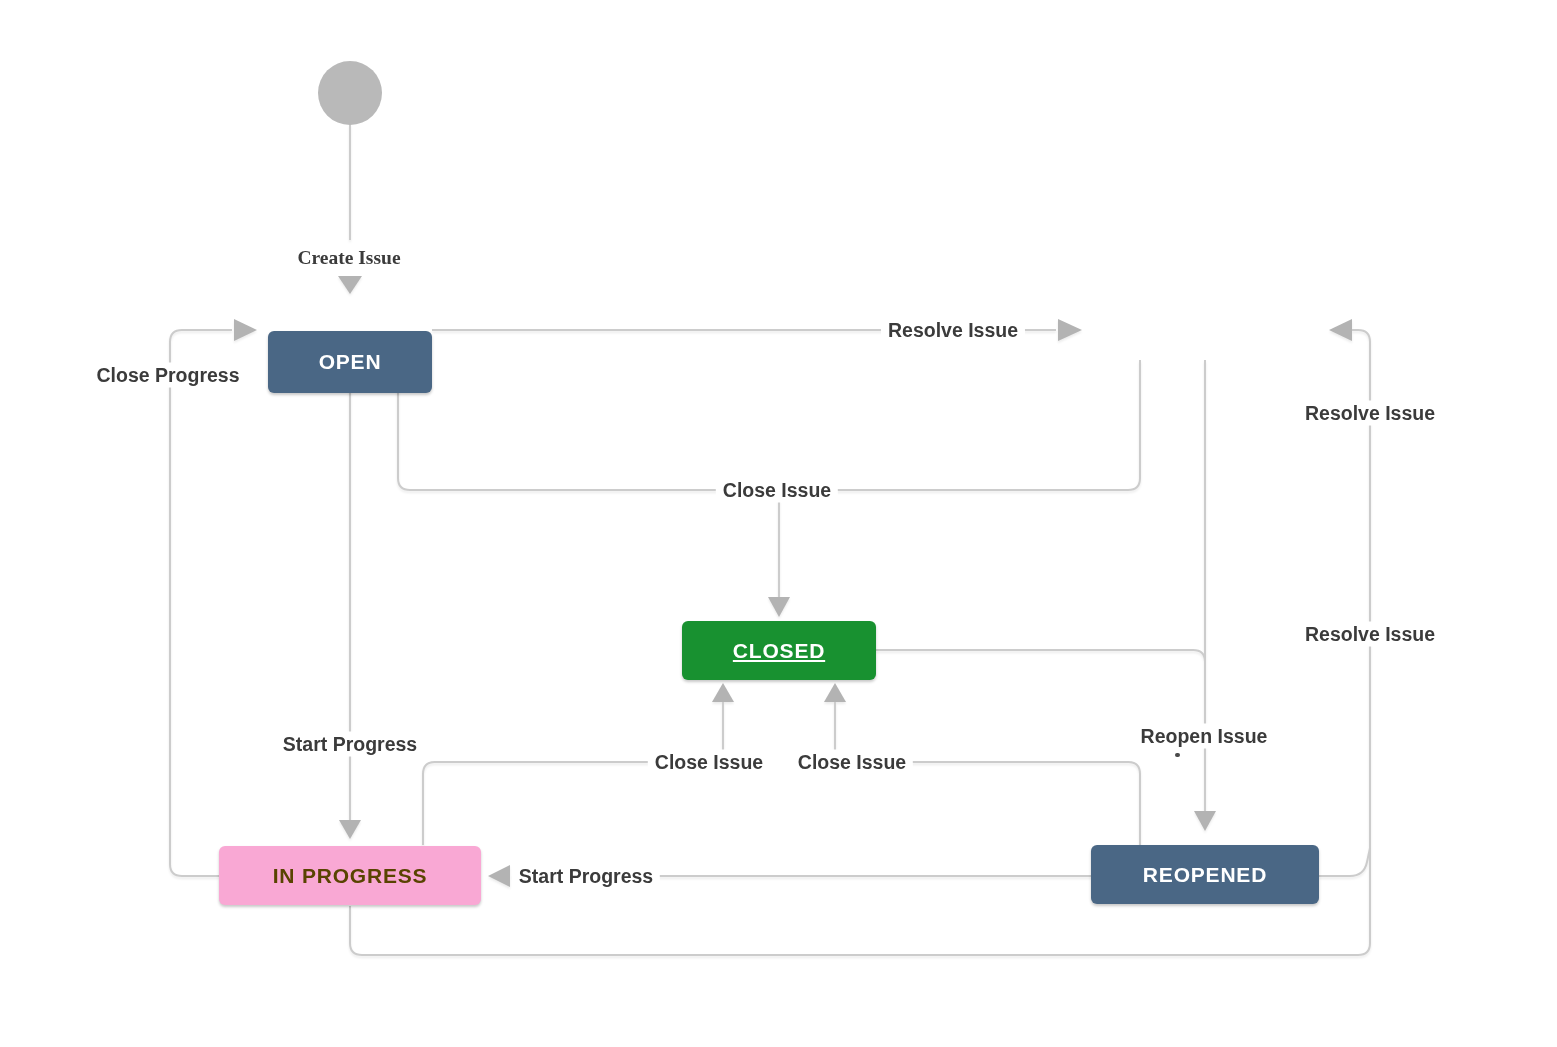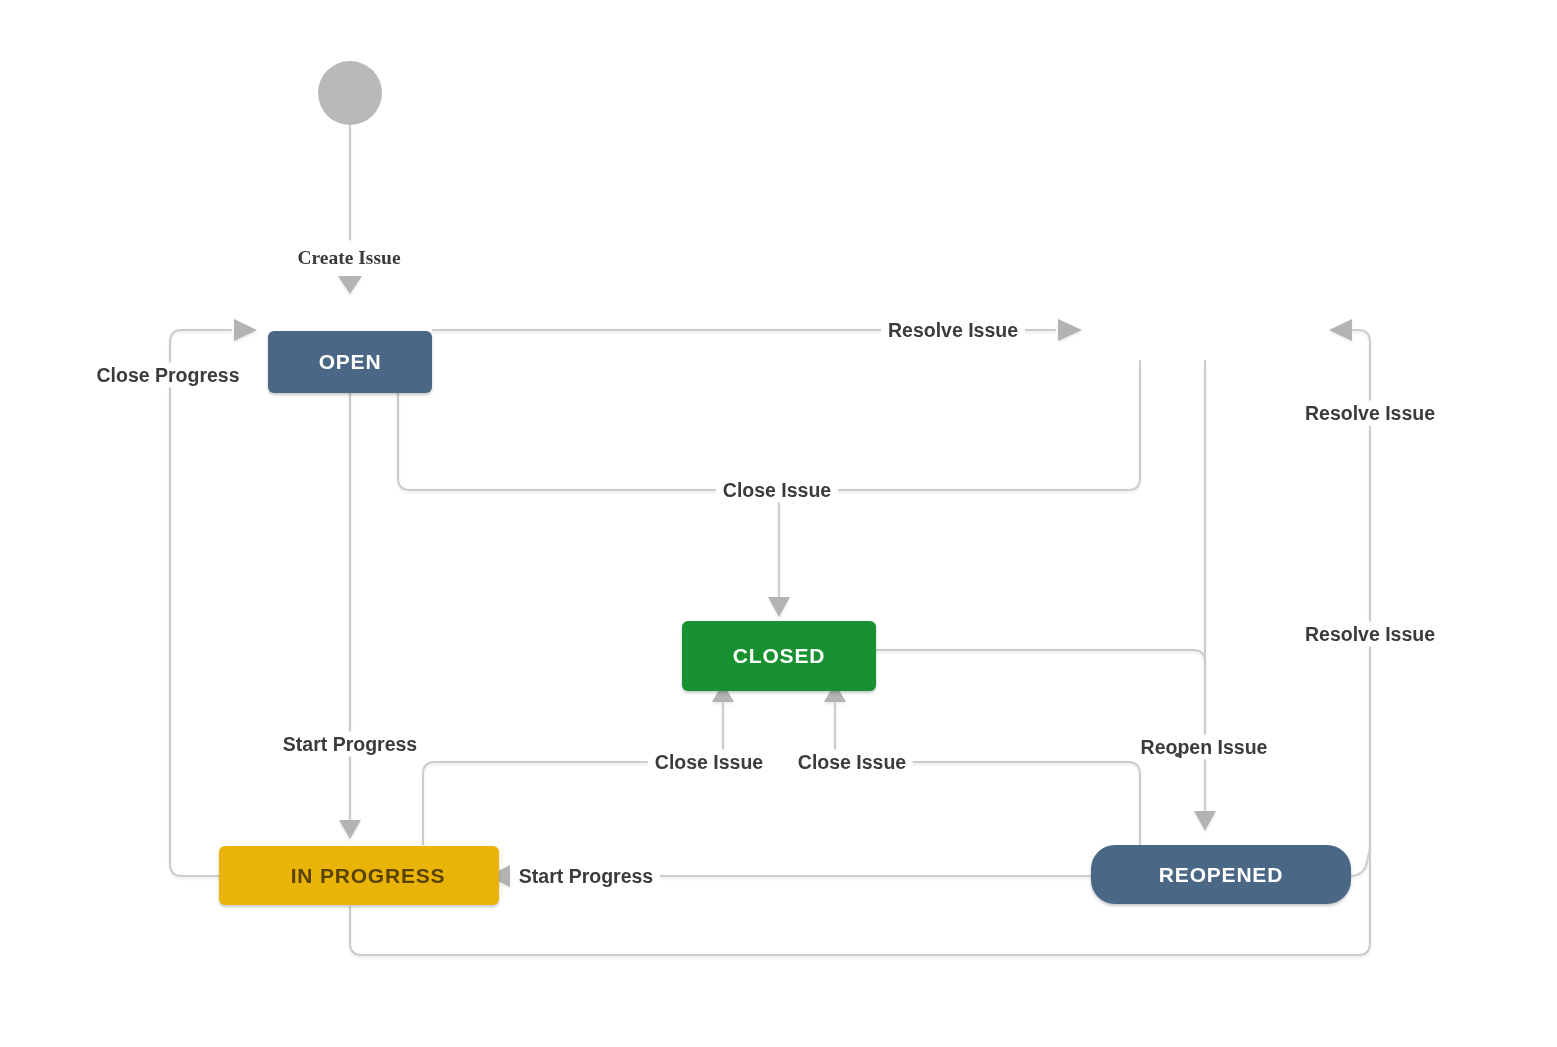--- a/index.html
+++ b/index.html
@@ -34,21 +34,21 @@
     justify-content: center;
     border-radius: 6px;
     font-weight: bold;
     font-size: 21px;
     letter-spacing: 0.8px;
     color: #ffffff;
     box-shadow: 0 2px 3px rgba(0,0,0,0.22);
   }
   .node-blue   { background: #4a6785; }
   .node-green  { background: #189130; }
-  .node-yellow { background: #eab308; color: #594300; padding-left: 18px; }
+  .node-yellow { background: #f9a8d4; color: #594300; }
   .start-circle {
     position: absolute;
     z-index: 2;
     width: 64px; height: 64px;
     border-radius: 50%;
     background: #b9b9b9;
   }
   .edge-label {
     position: absolute;
     z-index: 3;
@@ -130,41 +130,41 @@
       <path d="M1092,876 L512,876"></path>
       <polygon points="510,865 510,887 488,876"></polygon>
     </g>
   </svg>
 
   <div class="start-circle" style="left:318px; top:61px;"></div>
 
   <div class="node node-blue" style="left:268px; top:302px; width:164px; height:62px;margin-top:29px;">OPEN</div>
 
 
-  <div class="node node-green" style="left:682px; top:621px; width:194px; height:70px;">CLOSED</div>
+  <div class="node node-green" style="left:682px; top:621px; width:194px; height:59px;text-decoration:underline;">CLOSED</div>
 
   <div class="node node-yellow" style="left:219px; top:846px; width:262px; height:59px;">IN PROGRESS</div>
 
-  <div class="node node-blue" style="left:1091px; top:845px; width:260px; height:59px;border-radius:24px;">REOPENED</div>
+  <div class="node node-blue" style="left:1091px; top:845px; width:228px; height:59px;">REOPENED</div>
 
   <div class="edge-label" style="left:349px; top:258px;font-family:Liberation Serif, serif;">Create Issue</div>
 
   <div class="edge-label" style="left:953px; top:330px;">Resolve Issue</div>
 
   <div class="edge-label" style="left:168px; top:375px;">Close Progress</div>
 
   <div class="edge-label" style="left:777px; top:490px;">Close Issue</div>
 
   <div class="edge-label" style="left:350px; top:744px;">Start Progress</div>
 
   <div class="edge-label" style="left:709px; top:762px;">Close Issue</div>
 
   <div class="edge-label" style="left:852px; top:762px;">Close Issue</div>
 
-  <div class="edge-label" style="left:1204px; top:736px;margin-top:11px;">Reopen Issue</div>
+  <div class="edge-label" style="left:1204px; top:736px;">Reopen Issue</div>
 
   <div class="stray-dot" style="left:1175px; top:753px;"></div>
 
   <div class="edge-label" style="left:1370px; top:413px;">Resolve Issue</div>
 
   <div class="edge-label" style="left:1370px; top:634px;">Resolve Issue</div>
 
   <div class="edge-label" style="left:586px; top:876px;">Start Progress</div>
 
 </div>

